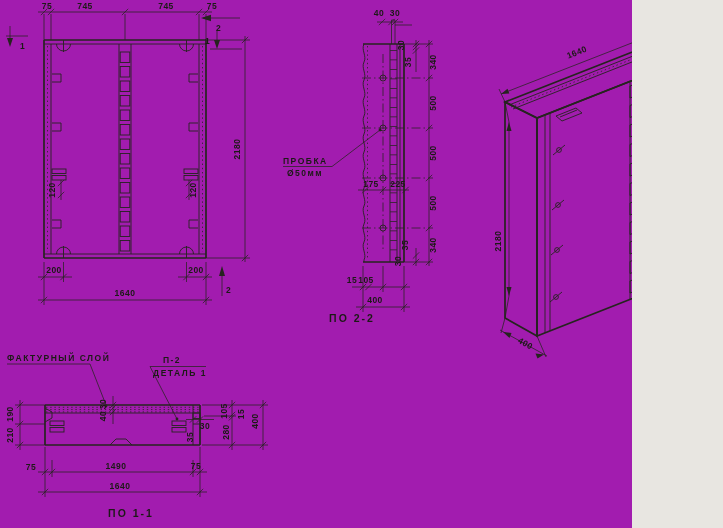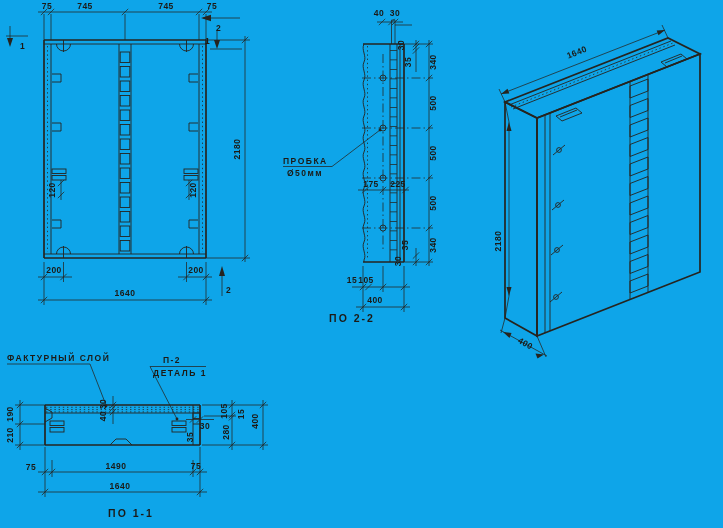--- a/index.html
+++ b/index.html
@@ -1,16 +1,16 @@
 <!DOCTYPE html>
 <html><head>
 <meta charset="utf-8">
 <style>
   html,body{margin:0;padding:0;background:#e8e6e1;}
-  .canvas{position:relative;width:723px;height:528px;background:#0ea5e9;overflow:hidden;
+  .canvas{position:relative;width:632px;height:528px;background:#a21caf;overflow:hidden;
           font-family:"Liberation Sans",sans-serif;}
   svg{position:absolute;left:0;top:0;}
   svg *{vector-effect:none;}
   .ln{stroke:#26241f;fill:none;stroke-width:0.9;stroke-linecap:butt;}
   .hv{stroke-width:1.7;}
   .dm{stroke-width:0.75;}
   .dd{stroke-width:0.75;stroke-dasharray:9 3 1.5 3;}
   .sp{stroke-width:0.8;stroke-dasharray:1.4 2.8;}
   .rg{stroke-width:6.8;stroke-dasharray:0.7 8.8;}
   .fl{fill:#26241f;stroke:none;}

